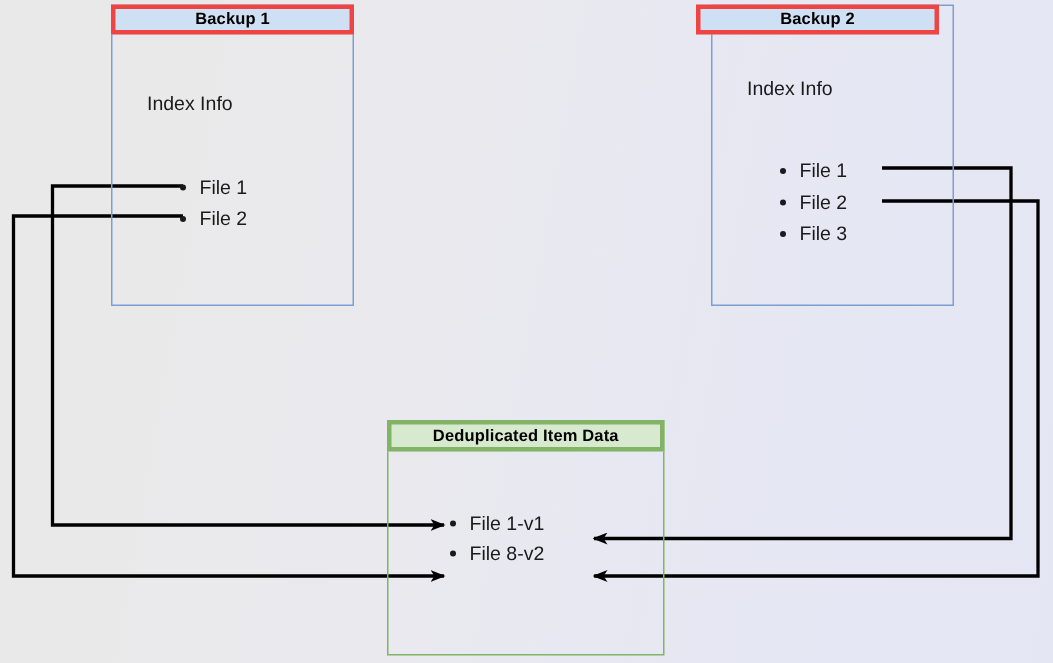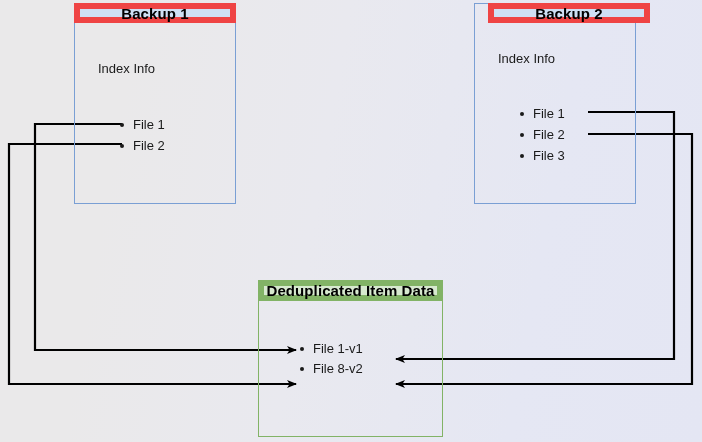--- a/index.html
+++ b/index.html
@@ -22,23 +22,23 @@
   }
   .box {
     position: absolute;
     box-sizing: border-box;
     border: 1px solid #7a9fd4;
     background: transparent;
   }
   .box-header {
     position: absolute;
     box-sizing: border-box;
-    border: 6px solid #ef4444;
+    border: 3px solid #ef4444;
     background: #cfe0f4;
-    font-size: 15px;
+    font-size: 11px;
     font-weight: bold;
     color: #000;
     display: flex;
     align-items: center;
     justify-content: center;
     letter-spacing: 0.1px;
   }
   .green-box {
     border-color: #82b366;
   }
@@ -105,21 +105,21 @@
 <div class="box-header" style="left:74px; top:3px; width:162px; height:20px;">
   <span>Backup 1</span>
 </div>
 <div class="index-label" style="left:98px; top:61px;">Index Info</div>
 <ul class="file-list" style="left:117px; top:114px;">
   <li>File 1</li>
   <li>File 2</li>
 </ul>
 
 <div class="box" style="left:474px; top:3px; width:162px; height:201px;"></div>
-<div class="box-header" style="left:488px; top:3px; width:162px; height:20px;">
+<div class="box-header" style="left:464px; top:3px; width:162px; height:20px;">
   <span>Backup 2</span>
 </div>
 <div class="index-label" style="left:498px; top:51px;">Index Info</div>
 <ul class="file-list" style="left:517px; top:103px;">
   <li>File 1</li>
   <li>File 2</li>
   <li>File 3</li>
 </ul>
 
 <div class="box green-box" style="left:258px; top:280px; width:185px; height:157px;"></div>

